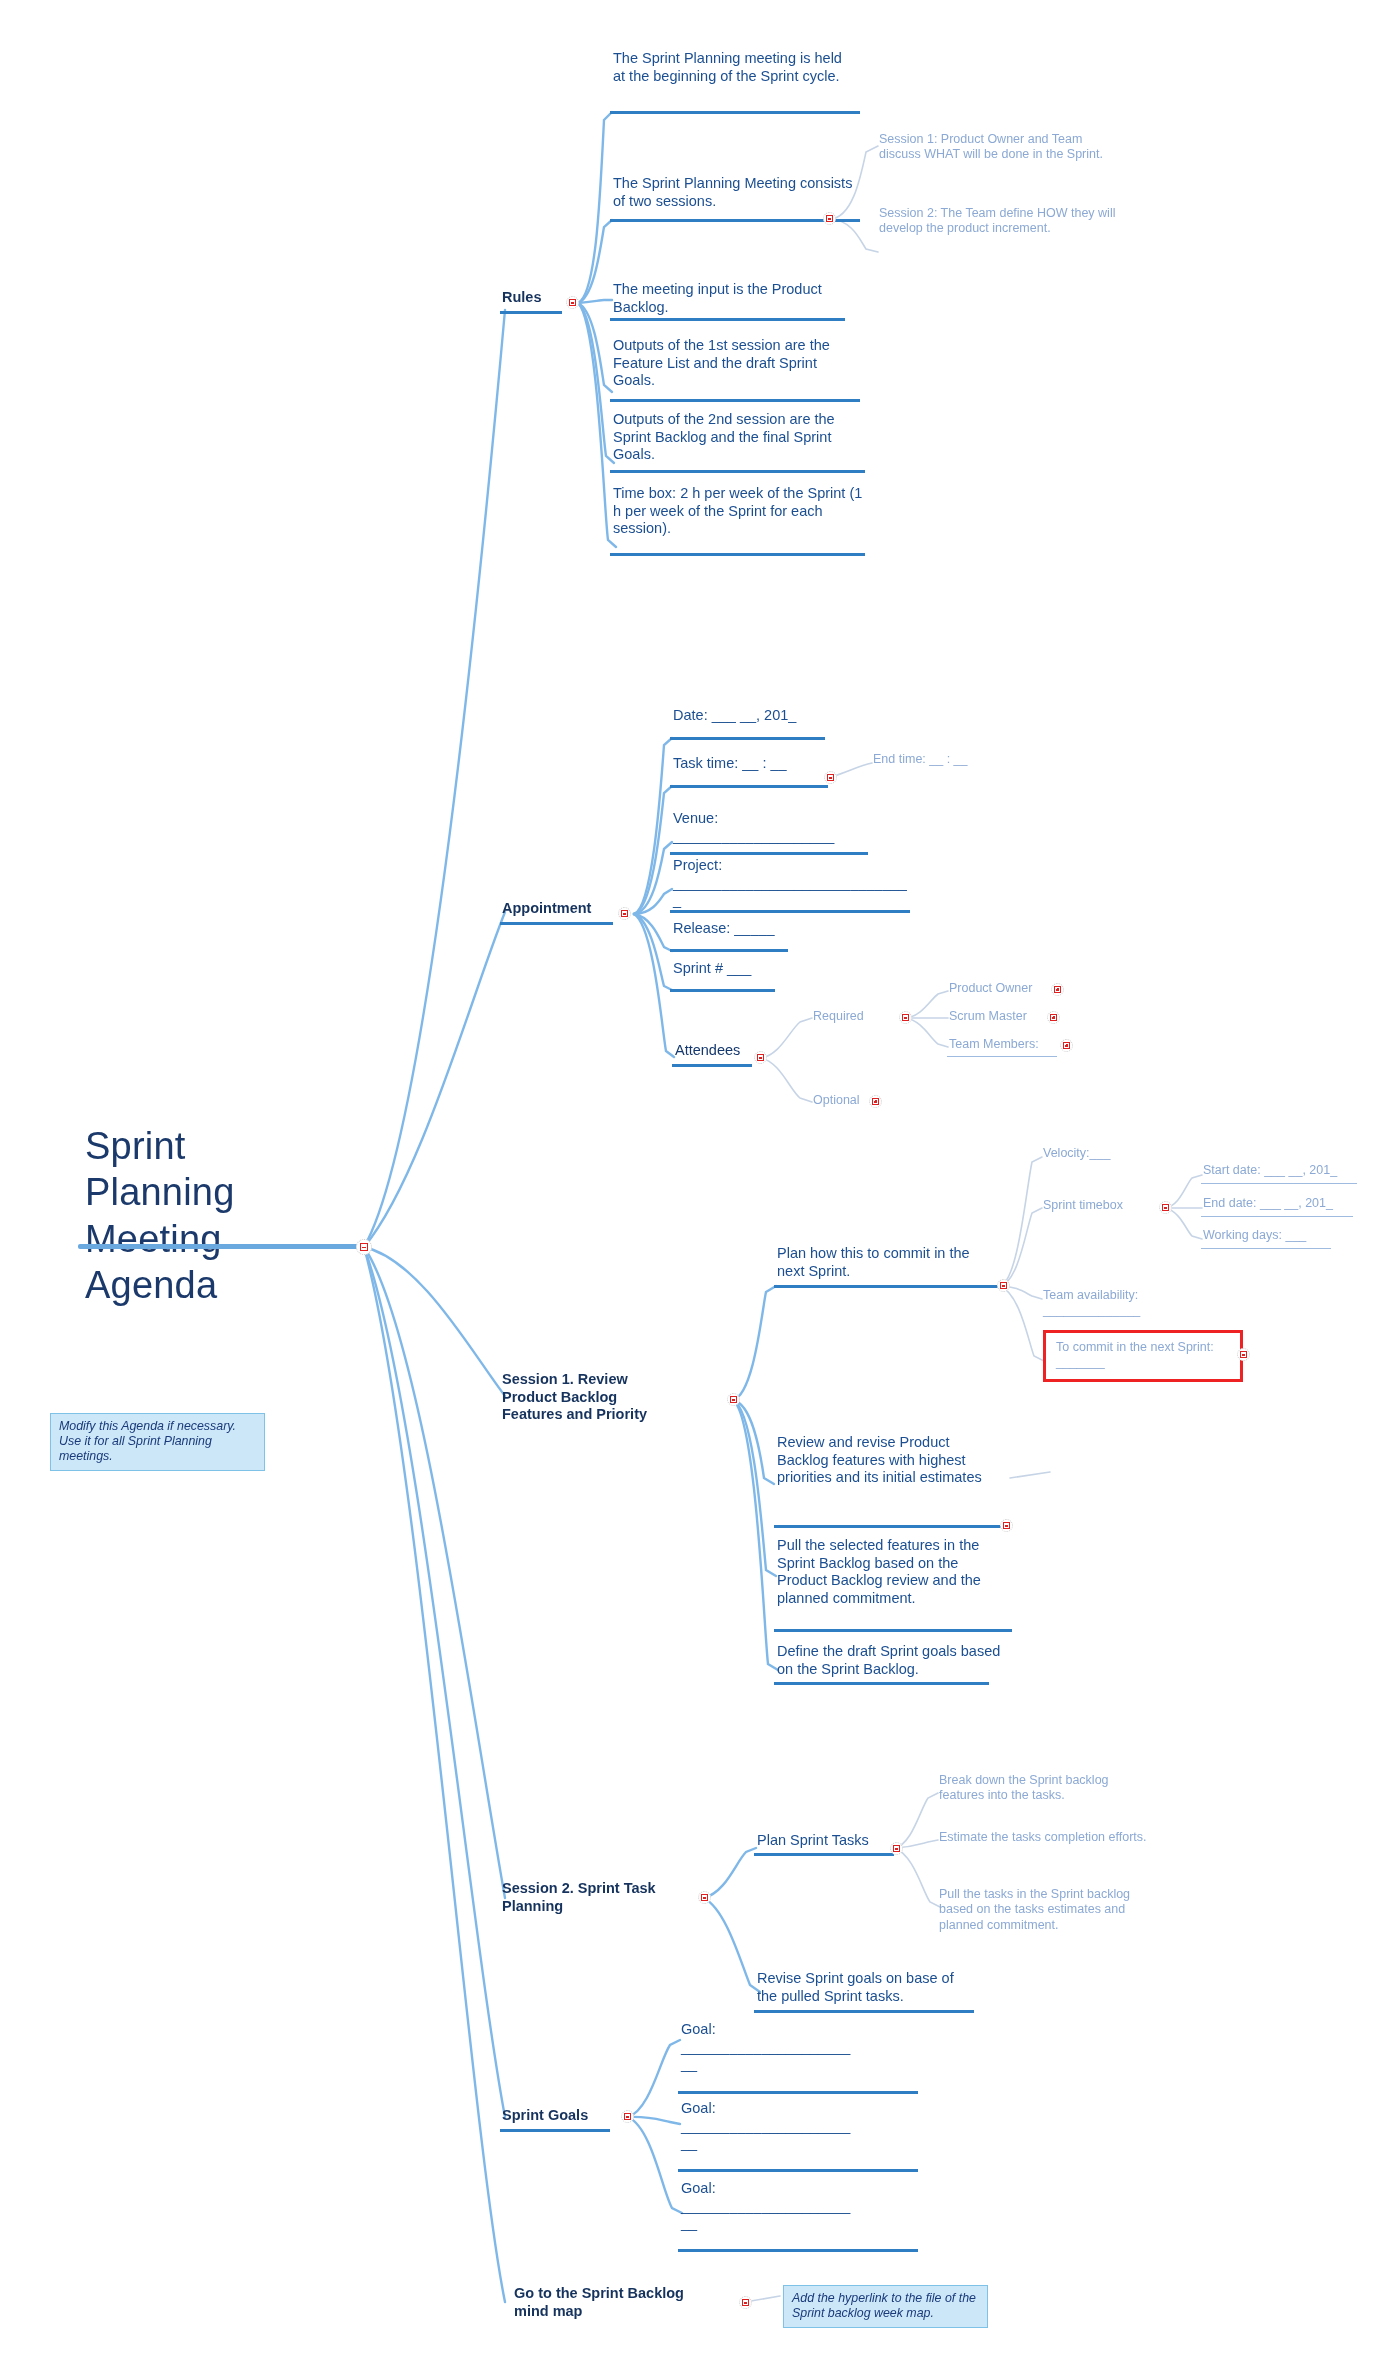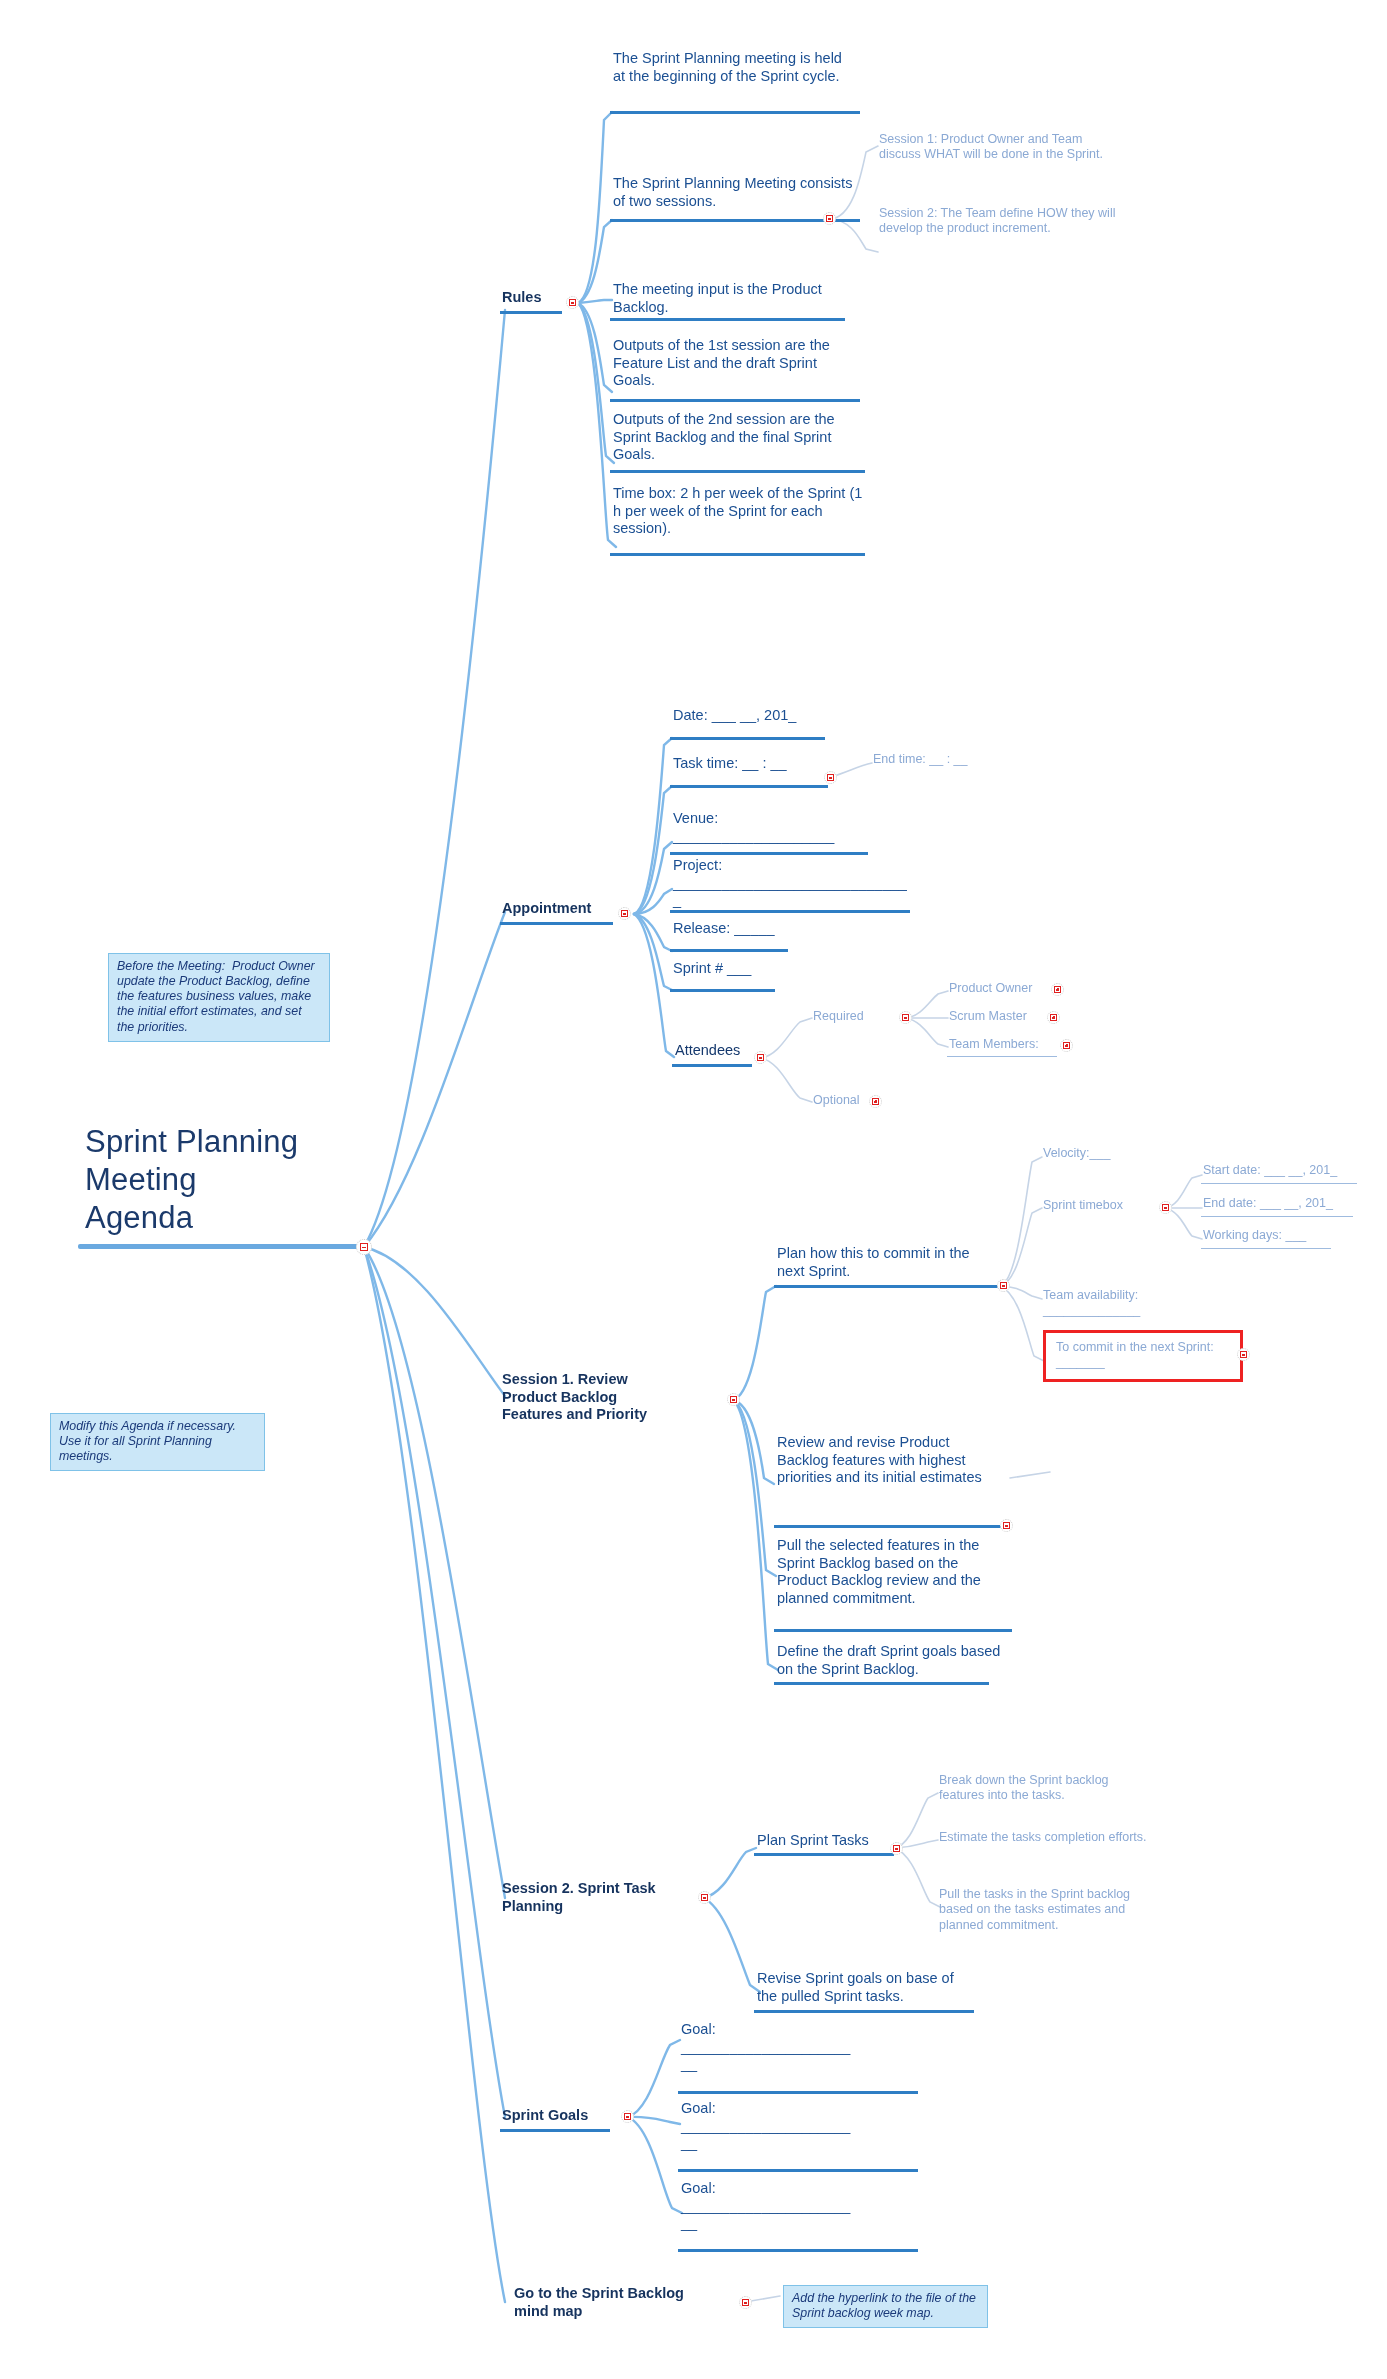--- a/index.html
+++ b/index.html
@@ -30,21 +30,21 @@
     box-sizing: border-box;
   }
   .ntext {
     display: block;
     white-space: pre-wrap;
     line-height: 1.22;
   }
   
   .central {
     color: #1b3a6b;
-    font-size: 31px;
+    font-size: 38px;
     line-height: 1.26;
     letter-spacing: .2px;
   }
   .central-underline {
     position: absolute;
     height: 5px;
     background: #6aa9e0;
     border-radius: 2px;
   }
   
@@ -249,23 +249,20 @@
   </svg>
 
   <div class="node central" style="left:85px; top:1123px; width:260px;">
     <span class="ntext">Sprint Planning
 Meeting
 Agenda</span>
   </div>
   <div class="central-underline" style="left:78px; top:1244px; width:282px;"></div>
   <div class="marker" style="left:356px; top:1239px;"></div>
 
-  <div class="callout" style="left:108px; top:953px; width:222px;">
-    <span class="ntext">Before the Meeting:  Product Owner update the Product Backlog, define the features business values, make the initial effort estimates, and set the priorities.</span>
-  </div>
   <div class="callout" style="left:50px; top:1413px; width:215px;">
     <span class="ntext">Modify this Agenda if necessary. Use it for all Sprint Planning meetings.</span>
   </div>
 
   <div class="node main-topic" style="left:502px; top:289px; width:70px;">
     <span class="ntext">Rules</span>
   </div>
   <div class="ul-dark" style="left:500px; top:311px; width:62px;"></div>
   <div class="marker small" style="left:566px; top:296px;"></div>
 

